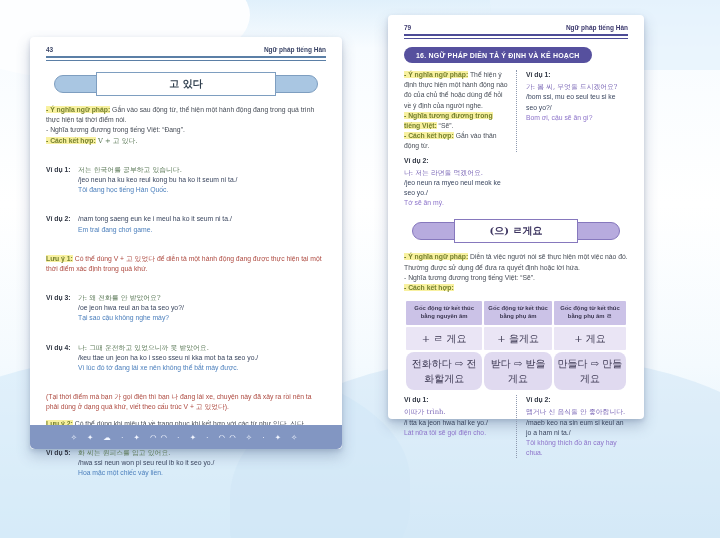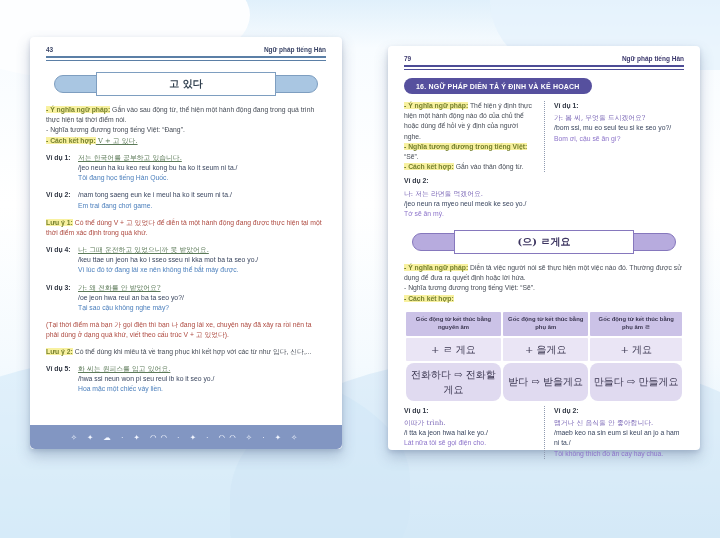--- a/index.html
+++ b/index.html
@@ -10,48 +10,48 @@
   }
   .bg-shape { position:absolute; }
   .bg-blob-tl { top:-50px; left:-70px; width:320px; height:130px; background:#fdfeff; border-radius:50%; }
   .bg-strip-tr { top:0; right:0; width:230px; height:70px; background:#e6f3fc; border-radius:0 0 0 70px; opacity:.8; }
   .bg-wave-bl { bottom:-90px; left:-110px; width:520px; height:270px; background:#d4e9f8; opacity:.6; border-radius:45%; }
   .bg-wave-br { bottom:-130px; right:-90px; width:580px; height:310px; background:#cfe6f6; opacity:.55; border-radius:45%; }
 
   .page { position:absolute; background:#ffffff; border-radius:4px;
           box-shadow:0 7px 14px rgba(70,90,130,.30), 0 2px 4px rgba(70,90,130,.18); }
   #leftPage  { left:30px;  top:37px; width:312px; height:412px; --acc:#5b7fa6; }
-  #rightPage { left:388px; top:46px; width:312px; height:404px; --acc:#4d4c96; }
+  #rightPage { left:388px; top:15px; width:256px; height:404px; --acc:#4d4c96; }
 
   .page-header { display:flex; justify-content:space-between; align-items:flex-end;
                  padding:9px 16px 3px; font-size:6.5px; font-weight:bold; color:#3c4668; }
   .rule { margin:0 16px; border-top:2px solid var(--acc); border-bottom:1px solid var(--acc); height:2px; }
 
   
   .pill-banner { position:relative; height:24px; margin:11px 24px 9px; }
   .pill-bg { position:absolute; left:0; right:0; top:3px; bottom:3px; border-radius:12px; }
   .pill-center { position:absolute; left:42px; right:42px; top:0; bottom:0; background:#fff;
                  display:flex; align-items:center; justify-content:center;
                  font-family:"DejaVu Serif", serif; font-weight:bold; font-size:10px; color:#31404f; }
   .blue .pill-bg { background:#a9c6e2; border:1px solid #7e9ec0; }
   .blue .pill-center { border:1px solid #7e9ec0; }
   .purple .pill-bg { background:#b7abde; border:1px solid #8678bd; }
   .purple .pill-center { border:1px solid #8678bd; color:#3d3560; }
 
   .content { padding:0 16px; font-size:6.8px; line-height:1.5; color:#474d57; }
   .hl { background:#f8f1a0; color:#75802e; font-weight:bold; }
   .kr { font-family:"DejaVu Serif", serif; }
-  .kr-green { color:#5c7a58;text-decoration:underline; }
+  .kr-green { color:#5c7a58; }
   .kr-purple { color:#7a66b6; }
   .rom { color:#3a465f; }
   .vi-blue { color:#4d80bd; }
   .vi-purple { color:#8d74ca; }
   .note-red { color:#ae4a40; }
 
-  .ex { display:flex; gap:7px; margin:7px 0; }
+  .ex { display:flex; gap:7px; margin:19px 0; }
   .ex-label { min-width:25px; font-weight:bold; color:#2f3542; white-space:nowrap; }
   .p-block { margin:6px 0; }
 
   
   .section-banner { display:inline-block; margin:8px 0 5px 16px; background:#56509e; color:#fff;
                     border-radius:10px; padding:4.5px 12px; font-size:7px; font-weight:bold; letter-spacing:.2px; }
   .cols { display:flex; margin:2px 0 4px; }
   .cols .col { width:50%; box-sizing:border-box; padding-right:8px; }
   .cols .col + .col { border-left:1px dotted #8f9ab0; padding-left:9px; padding-right:0; }
   .vex-label { font-weight:bold; color:#2f3542; margin-bottom:2px; }
@@ -109,34 +109,34 @@
         <div class="rom">/nam tong saeng eun ke i meul ha ko it seum ni ta./</div>
         <div class="vi-blue">Em trai đang chơi game.</div>
       </div>
     </div>
 
     <div class="p-block note-red">
       <span class="hl">Lưu ý 1:</span><span> Có thể dùng V + 고 있었다 để diễn tả một hành động đang được thực hiện tại một thời điểm xác định trong quá khứ.</span>
     </div>
 
     <div class="ex">
+      <span class="ex-label">Ví dụ 3:</span>
+      <div>
+        <div class="kr kr-green">가: 왜 전화를 안 받았어요?</div>
+        <div class="rom">/oe jeon hwa reul an ba ta seo yo?/</div>
+        <div class="vi-blue">Tại sao cậu không nghe máy?</div>
+      </div>
+    </div>
+
+    <div class="ex">
       <span class="ex-label">Ví dụ 4:</span>
       <div>
         <div class="kr kr-green">나: 그때 운전하고 있었으니까 못 받았어요.</div>
         <div class="rom">/keu ttae un jeon ha ko i sseo sseu ni kka mot ba ta seo yo./</div>
         <div class="vi-blue">Vì lúc đó tớ đang lái xe nên không thể bắt máy được.</div>
-      </div>
-    </div>
-
-    <div class="ex">
-      <span class="ex-label">Ví dụ 3:</span>
-      <div>
-        <div class="kr kr-green">가: 왜 전화를 안 받았어요?</div>
-        <div class="rom">/oe jeon hwa reul an ba ta seo yo?/</div>
-        <div class="vi-blue">Tại sao cậu không nghe máy?</div>
       </div>
     </div>
 
     <div class="p-block note-red">(Tại thời điểm mà bạn 가 gọi điện thì bạn 나 đang lái xe, chuyện này đã xảy ra rồi nên ta phải dùng ở dạng quá khứ, viết theo cấu trúc V + 고 있었다).</div>
 
     <div class="p-block">
       <span class="hl">Lưu ý 2:</span><span> Có thể dùng khi miêu tả về trang phục khi kết hợp với các từ như 입다, 신다,...</span>
     </div>
 
     <div class="ex">

